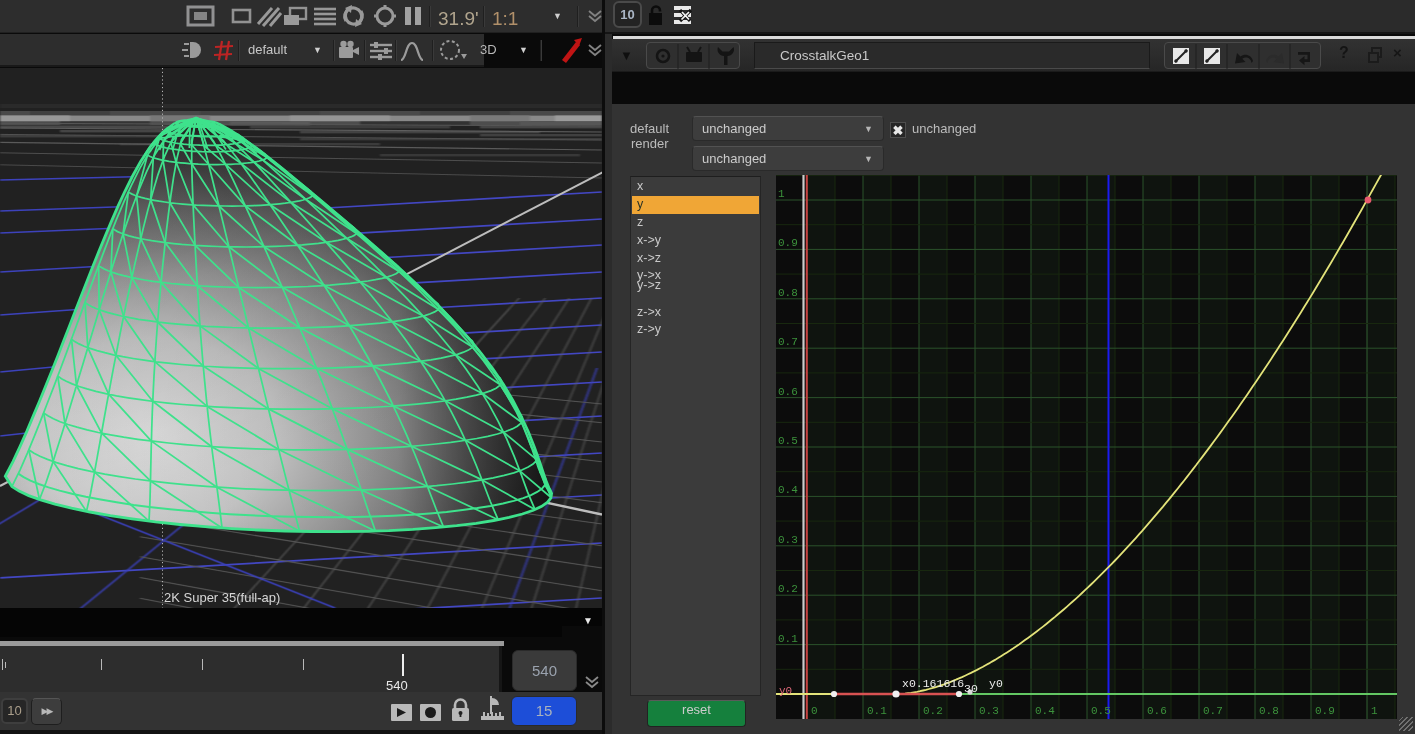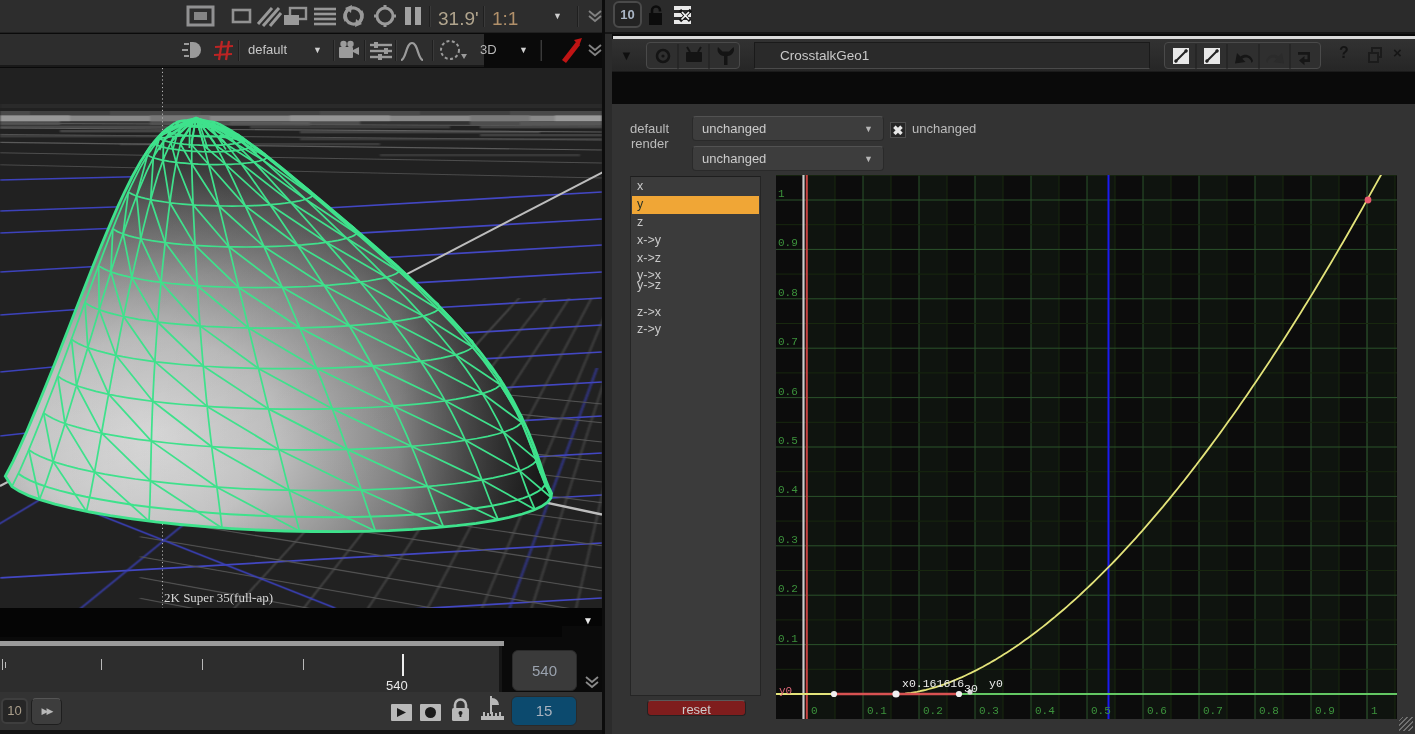--- a/index.html
+++ b/index.html
@@ -1,54 +1,54 @@
 <!DOCTYPE html>
 <html><head><meta charset="utf-8"><style>
 *{margin:0;padding:0;box-sizing:border-box}
 html,body{width:1415px;height:734px;background:#000;overflow:hidden;font-family:"Liberation Sans",sans-serif}
 #root{position:absolute;left:0;top:0;width:1415px;height:734px;background:#0a0a0a}
 .abs{position:absolute}
 
 #tb1{left:0;top:0;width:602px;height:33px;background:#2d2d2d;border-bottom:1px solid #202020}
 #tb2{left:0;top:34px;width:484px;height:33px;background:#2d2d2d;border-bottom:2px solid #191919}
 #vp{left:0;top:68px;width:602px;height:540px;background:#212121;overflow:hidden}
-.vplabel{position:absolute;left:164px;top:522px;color:#d6d6d6;font-family:Liberation Serif, serif;font-size:13px;letter-spacing:0px;white-space:pre}
+.vplabel{position:absolute;left:164px;top:522px;color:#d6d6d6;font-family:Liberation Sans, sans-serif;font-size:13px;letter-spacing:0px;white-space:pre}
 #blackbar{left:0;top:608px;width:605px;height:18px;background:#050505}
 #blackbar2{left:0;top:626px;width:562px;height:11px;background:#050505}
 #tlzone{left:0;top:626px;width:605px;height:108px;background:#333333;z-index:-1}
 .sb{left:0;top:641px;width:504px;height:5px;background:#9a9a9a}
 #tlband{left:0;top:646px;width:502px;height:46px;background:#2d2d2d;border-right:3px solid #161616}
 #fbox540{left:512px;top:650px;width:65px;height:41px;background:#3a3a3a;border:1px solid #2a2a2a;border-radius:6px;color:#9aa2ae;font-size:15px;text-align:center;line-height:39px}
 #botbar{left:0;top:692px;width:605px;height:38px;background:#333333}
 #botblack{left:0;top:730px;width:605px;height:4px;background:#121212}
 .tick{position:absolute;top:13px;width:1px;height:11px;background:#b9b9b9}
 .ph{position:absolute;left:402px;top:8px;width:2px;height:22px;background:#ededed}
 .phlab{position:absolute;left:386px;top:32px;color:#e8e8e8;font-size:13px}
 #b10{left:1px;top:698px;width:27px;height:26px;background:#262626;border:2px solid #3e3e3e;border-radius:5px;color:#ab9f8c;font-size:13px;text-align:center;line-height:22px}
 #bff{left:31px;top:698px;width:31px;height:27px;background:#3d3d3d;border:1px solid #1e1e1e;border-top-color:#555;border-radius:5px;color:#b8b8b8;font-size:9px;text-align:center;line-height:25px;letter-spacing:-2px}
-#b15{left:511px;top:696px;width:66px;height:30px;background:#0c4a6e;border:1px solid #2a2a2a;border-radius:6px;color:#a8b2be;font-size:15px;text-align:center;line-height:28px}
+#b15{left:511px;top:696px;width:66px;height:30px;background:#1d4ed8;border:1px solid #2a2a2a;border-radius:6px;color:#a8b2be;font-size:15px;text-align:center;line-height:28px}
 
 #gap{left:602px;top:0;width:10px;height:734px;background:#2b2b2b;border-left:3px solid #0c0c0c}
 
 #rtop{left:605px;top:0;width:810px;height:34px;background:#2b2b2b;border-bottom:2px solid #151515}
 #rbox10{position:absolute;left:613px;top:1px;width:29px;height:27px;background:#232323;border:2px solid #4a4a4a;border-radius:6px;color:#aab6c6;font-size:13px;font-weight:bold;text-align:center;line-height:23px}
 #whiteline{left:613px;top:36px;width:802px;height:2.5px;background:#dadada}
 #rhdr{left:612px;top:39px;width:803px;height:33px;background:linear-gradient(#323232,#262626);border-bottom:1px solid #1b1b1b}
 #rtabs{left:612px;top:72px;width:803px;height:32px;background:#272727}
 #rcontent{left:612px;top:104px;width:803px;height:630px;background:#333333}
 .tab1{position:absolute;left:1px;top:2px;width:136px;height:30px;background:#343434;border:1px solid #4f4f4f;border-bottom:none;border-radius:4px 4px 0 0;color:#d2d2d2;font-size:13px;text-align:center;line-height:29px}
 .tab2{position:absolute;left:139px;top:5px;width:72px;height:27px;background:#2b2b2b;border:1px solid #454545;border-bottom:none;border-radius:4px 4px 0 0;color:#c2c2c2;font-size:13px;text-align:center;line-height:26px}
 .lbl{position:absolute;color:#bcbcbc;font-size:13px}
 .dd{position:absolute;left:81px;width:192px;height:25px;background:#3d3d3d;border:1px solid #2a2a2a;border-top-color:#525252;border-radius:4px;color:#cccccc;font-size:13px;line-height:23px;padding-left:9px}
 .dd .ar{position:absolute;right:10px;top:0;color:#b5b5b5;font-size:9px}
 .cb{position:absolute;left:279px;width:16px;height:16px;background:#262626;border:1px solid #4e4e4e;color:#e8e8e8;font-size:13px;font-weight:bold;text-align:center;line-height:15px}
 #listbox{left:630px;top:176px;width:131px;height:520px;background:#3b3b3b;border:1px solid #252525;border-top-color:#1e1e1e}
 .li{position:absolute;left:1px;width:127px;height:18px;color:#c9c9c9;font-size:12.5px;line-height:17px;padding-left:5px}
 .lisel{background:#f0a636;color:#2a3226}
-#resetbtn{left:647px;top:700px;width:99px;height:16px;background:#7f1d1d;border:1px solid #222;border-top-color:#5a5a5a;border-radius:4px;color:#cccccc;font-size:13px;text-align:center;line-height:17px}
+#resetbtn{left:647px;top:700px;width:99px;height:27px;background:#15803d;border:1px solid #222;border-top-color:#5a5a5a;border-radius:4px;color:#cccccc;font-size:13px;text-align:center;line-height:17px}
 #curvepanel{left:776px;top:175px;width:621px;height:544px;background:#0c0c0c}
 #curvesvg text{font-family:"Liberation Mono",monospace;font-size:11px;fill:#3c923c}
 #curvesvg text.pk{fill:#e06a7a}
 #curvesvg text.wt{fill:#ececec;font-size:11.5px}
 .sep{position:absolute;top:6px;width:1px;height:21px;background:#1f1f1f;box-shadow:1px 0 0 #3a3a3a}
 .ttx{position:absolute;color:#b1a58e;font-size:19px;top:8px}
 .grip{position:absolute;left:1399px;top:717px;width:14px;height:14px;background:
  repeating-linear-gradient(135deg,transparent 0 2.2px,#707070 2.2px 3.4px)}
 </style></head><body>
 <div id="root">

